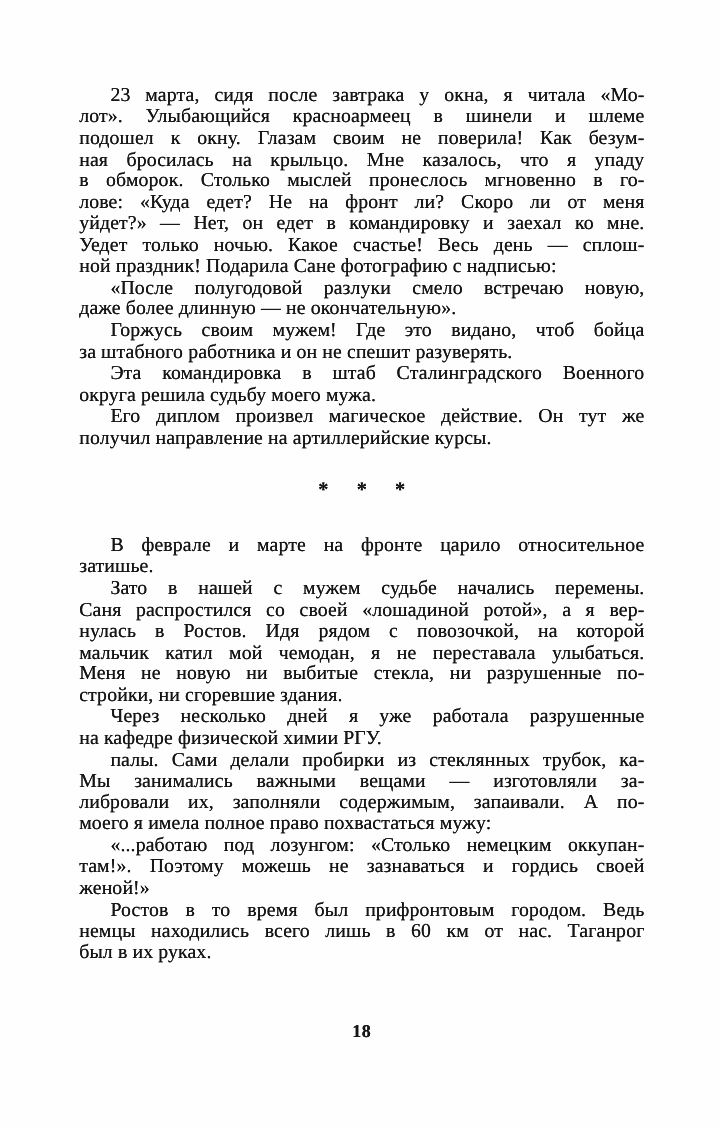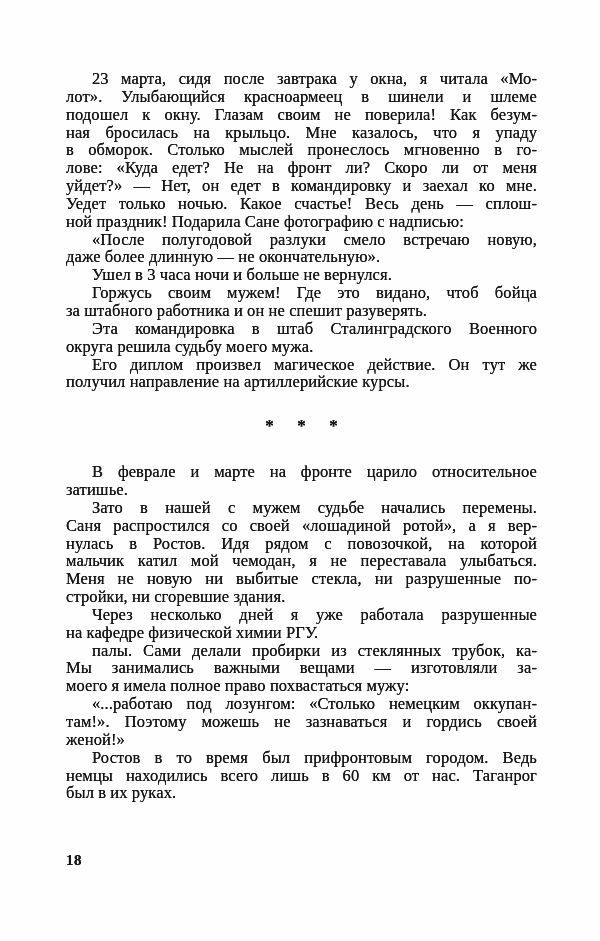--- a/index.html
+++ b/index.html
@@ -38,21 +38,21 @@
     line-height: 18px;
     margin-top: 26px;
     margin-bottom: 28px;
     text-shadow: 0 0 0.45px currentColor;
   }
   .page-number {
     position: absolute;
     left: 66px;
     top: 852px;
     width: 471px;
-    text-align: left;
+    text-align: center;
     font-size: 15px;
     font-weight: bold;
     letter-spacing: 0.5px;
     text-shadow: 0 0 0.45px currentColor;
   }
 </style>
 </head>
 <body style="background: rgb(254, 254, 254);">
 
 <div class="page" style="background: rgb(254, 254, 254); color: rgb(22, 22, 22);">
@@ -65,23 +65,20 @@
           <div class="line jl">ная бросилась на крыльцо. Мне казалось, что я упаду</div>
           <div class="line jl">в обморок. Столько мыслей пронеслось мгновенно в го-</div>
           <div class="line jl">лове: «Куда едет? Не на фронт ли? Скоро ли от меня</div>
           <div class="line jl">уйдет?» — Нет, он едет в командировку и заехал ко мне.</div>
           <div class="line jl">Уедет только ночью. Какое счастье! Весь день — сплош-</div>
           <div class="line">ной праздник! Подарила Сане фотографию с надписью:</div>
         </div>
         <div class="paragraph">
           <div class="line jl">«После полугодовой разлуки смело встречаю новую,</div>
           <div class="line">даже более длинную — не окончательную».</div>
-        </div>
-        <div class="paragraph">
-          <div class="line">Ушел в 3 часа ночи и больше не вернулся.</div>
         </div>
         <div class="paragraph">
           <div class="line jl">Горжусь своим мужем! Где это видано, чтоб бойца</div>
           <div class="line">за штабного работника и он не спешит разуверять.</div>
         </div>
         <div class="paragraph">
           <div class="line jl">Эта командировка в штаб Сталинградского Военного</div>
           <div class="line">округа решила судьбу моего мужа.</div>
         </div>
         <div class="paragraph">
@@ -103,20 +100,21 @@
           <div class="line jl">Меня не новую ни выбитые стекла, ни разрушенные по-</div>
           <div class="line">стройки, ни сгоревшие здания.</div>
         </div>
         <div class="paragraph">
           <div class="line jl">Через несколько дней я уже работала разрушенные</div>
           <div class="line">на кафедре физической химии РГУ.</div>
         </div>
         <div class="paragraph">
           <div class="line jl">палы. Сами делали пробирки из стеклянных трубок, ка-</div>
           <div class="line jl">Мы занимались важными вещами — изготовляли за-</div>
+          <div class="line jl">либровали их, заполняли содержимым, запаивали. А по-</div>
           <div class="line">моего я имела полное право похвастаться мужу:</div>
         </div>
         <div class="paragraph">
           <div class="line jl">«...работаю под лозунгом: «Столько немецким оккупан-</div>
           <div class="line jl">там!». Поэтому можешь не зазнаваться и гордись своей</div>
           <div class="line">женой!»</div>
         </div>
         <div class="paragraph">
           <div class="line jl">Ростов в то время был прифронтовым городом. Ведь</div>
           <div class="line jl">немцы находились всего лишь в 60 км от нас. Таганрог</div>

